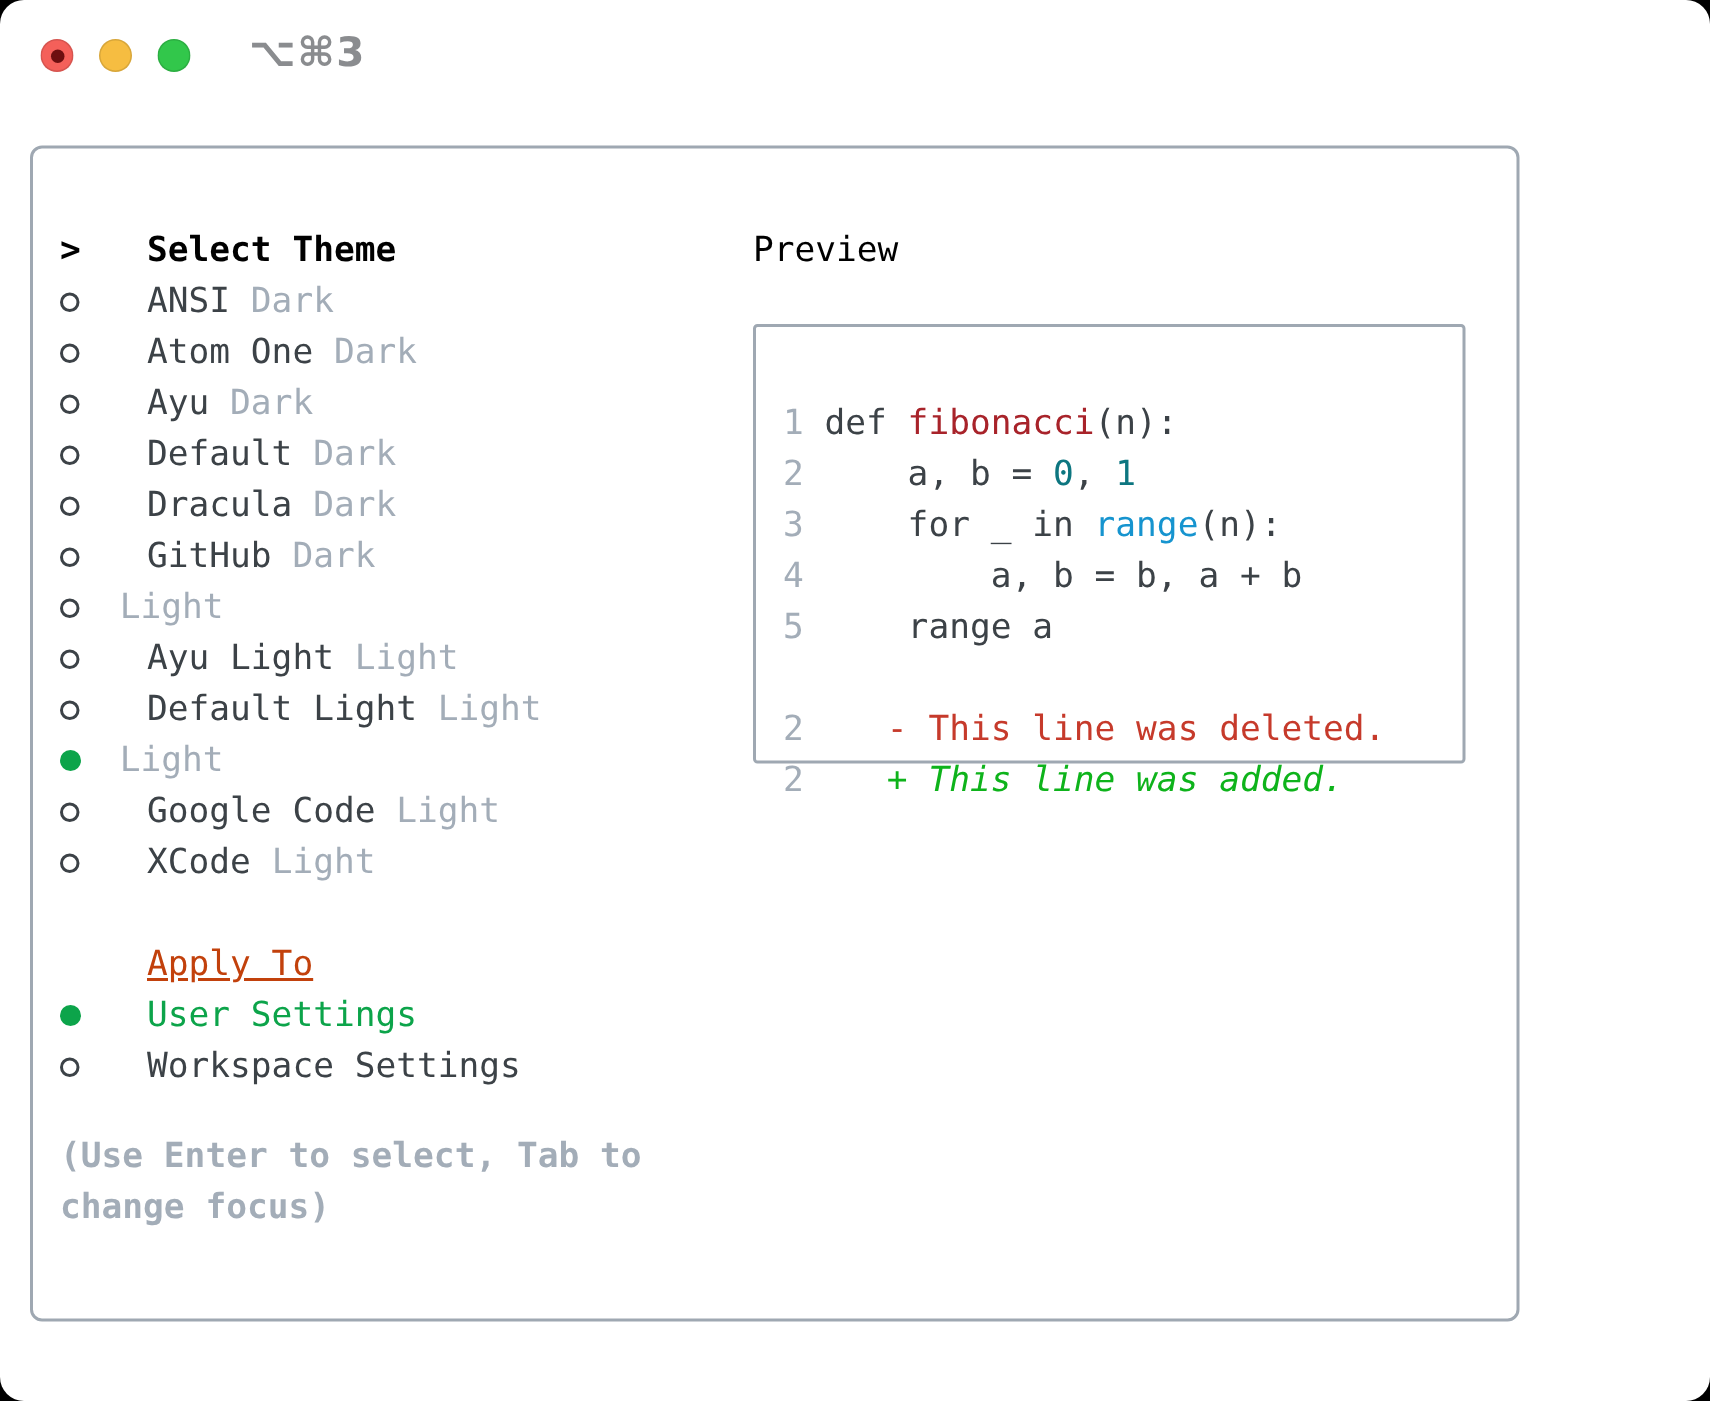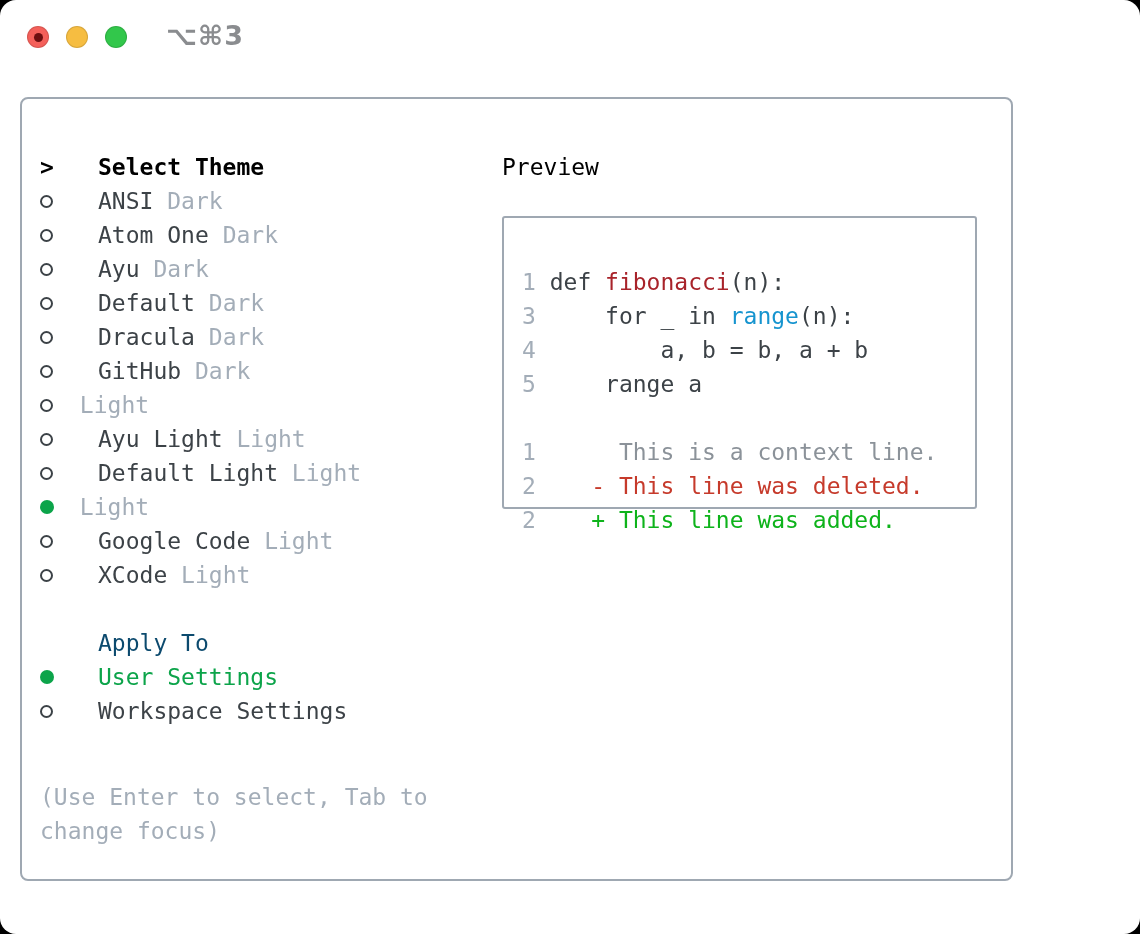--- a/index.html
+++ b/index.html
@@ -36,41 +36,41 @@
   }
   .left-col{width:462px;flex:none;}
   .right-col{flex:1;}
   .row{height:34px;line-height:34px;display:flex;align-items:center;white-space:pre;}
   .marker{width:26px;flex:none;display:flex;align-items:center;}
   .chev{font-weight:bold;color:#000;display:block;}
   .circle{width:13px;height:13px;border:2px solid var(--text);border-radius:50%;box-sizing:border-box;}
   .dot{width:14px;height:14px;border-radius:50%;background:var(--green);}
   .label{color:var(--text);margin-left:32px;}
   .header-label{color:#000;font-weight:bold;}
-  .subheader-label{color:#0c4a6e;}
+  .subheader-label{color:#c2410c;text-decoration:underline;}
   .label.sel{color:var(--green);}
   .tag{color:var(--muted);margin-left:13.85px;}
   .spacer{height:34px;}
-  .hint{color:var(--muted);margin-top:52px;}
+  .hint{color:var(--muted);margin-top:26px;font-weight:bold;}
   
   .preview-title{font-weight:normal;color:#000;}
   .preview-box{
     margin-top:32px;width:475px;height:293px;box-sizing:border-box;
     border:2px solid var(--border);border-radius:3px;
     padding:47px 0 0 18px;
   }
   .code-line{height:34px;line-height:34px;white-space:pre;}
   .ln{display:inline-block;width:27.7px;color:var(--muted);}
   .tok-code{color:var(--text);}
   .tok-func{color:var(--func-red);}
   .tok-num{color:var(--num-teal);}
   .tok-builtin{color:var(--builtin-blue);}
   .tok-context{color:var(--context);}
   .tok-deleted{color:var(--del-red);}
-  .tok-added{color:var(--add-green);}
+  .tok-added{color:var(--add-green);font-style:italic;}
 </style>
 </head>
 <body style="--green: #0ca44a; --add-green: #0eb31b; --del-red: #c63a2b; --func-red: #a8232a; --num-teal: #0d7680; --builtin-blue: #1694cf; --text: #3c4247; --muted: #a3adb8; --context: #8b9299; --border: #9fa8b2; --title-gray: #8a8c8f; --tl-red: #f4605a; --tl-red-dot: #6d0f10; --tl-yellow: #f6bd41; --tl-green: #32c74b;">
 
 <div class="window">
 
   <div class="titlebar">
     <div class="lights">
       <div class="light close"></div>
       <div class="light min"></div>
@@ -120,25 +120,25 @@
         <div class="row">(Use Enter to select, Tab to</div>
         <div class="row">change focus)</div>
       </div>
     </div>
 
     <div class="right-col">
       <div class="row preview-title">Preview</div>
       <div class="preview-box">
         <div id="code-lines">
             <div class="code-line"><span class="ln">1</span><span class="tok-code">def </span><span class="tok-func">fibonacci</span><span class="tok-code">(n):</span></div>
+            <div class="code-line"><span class="ln">2</span><span class="tok-code">    a, b = </span><span class="tok-num">0</span><span class="tok-code">, </span><span class="tok-num">1</span></div>
             <div class="code-line"><span class="ln">3</span><span class="tok-code">    for _ in </span><span class="tok-builtin">range</span><span class="tok-code">(n):</span></div>
             <div class="code-line"><span class="ln">4</span><span class="tok-code">        a, b = b, a + b</span></div>
             <div class="code-line"><span class="ln">5</span><span class="tok-code">    range a</span></div>
             <div class="code-line"><span class="ln"></span></div>
-            <div class="code-line"><span class="ln">1</span><span class="tok-context">     This is a context line.</span></div>
             <div class="code-line"><span class="ln">2</span><span class="tok-deleted">   - This line was deleted.</span></div>
             <div class="code-line"><span class="ln">2</span><span class="tok-added">   + This line was added.</span></div>
           </div>
       </div>
     </div>
 
   </div>
 </div>
 
 </body></html>

